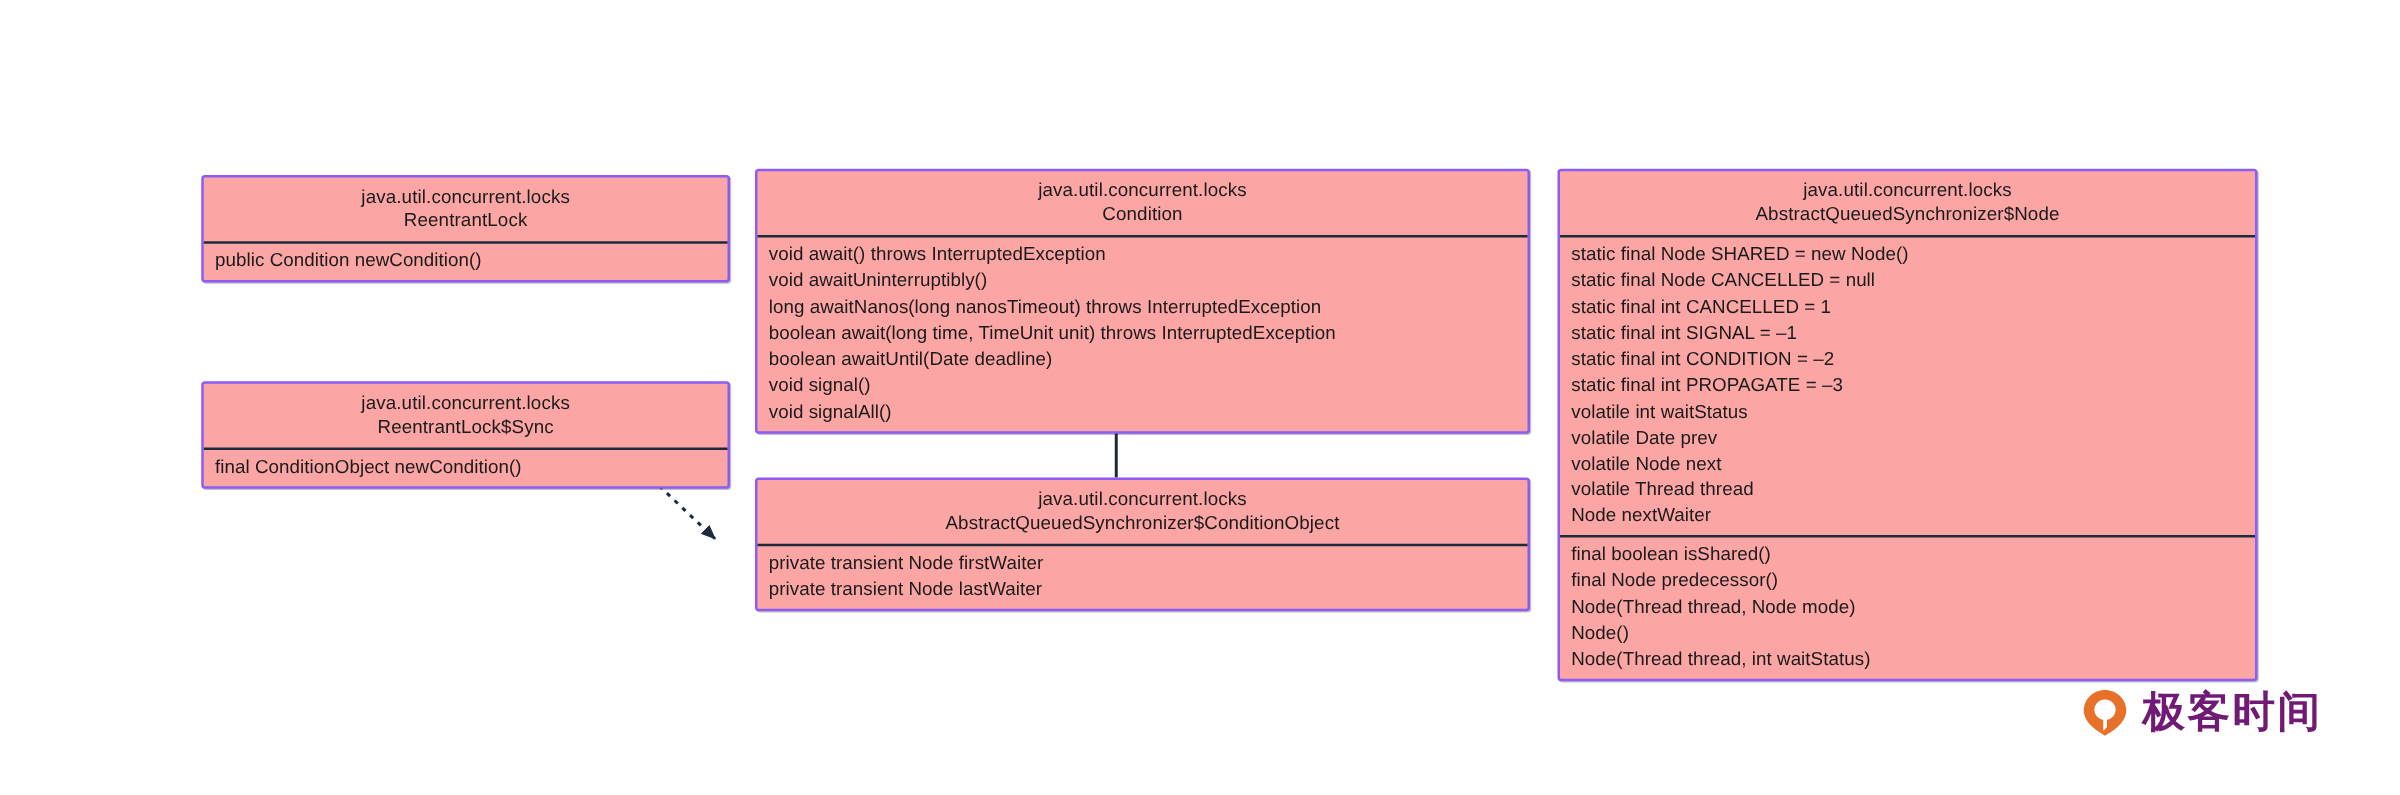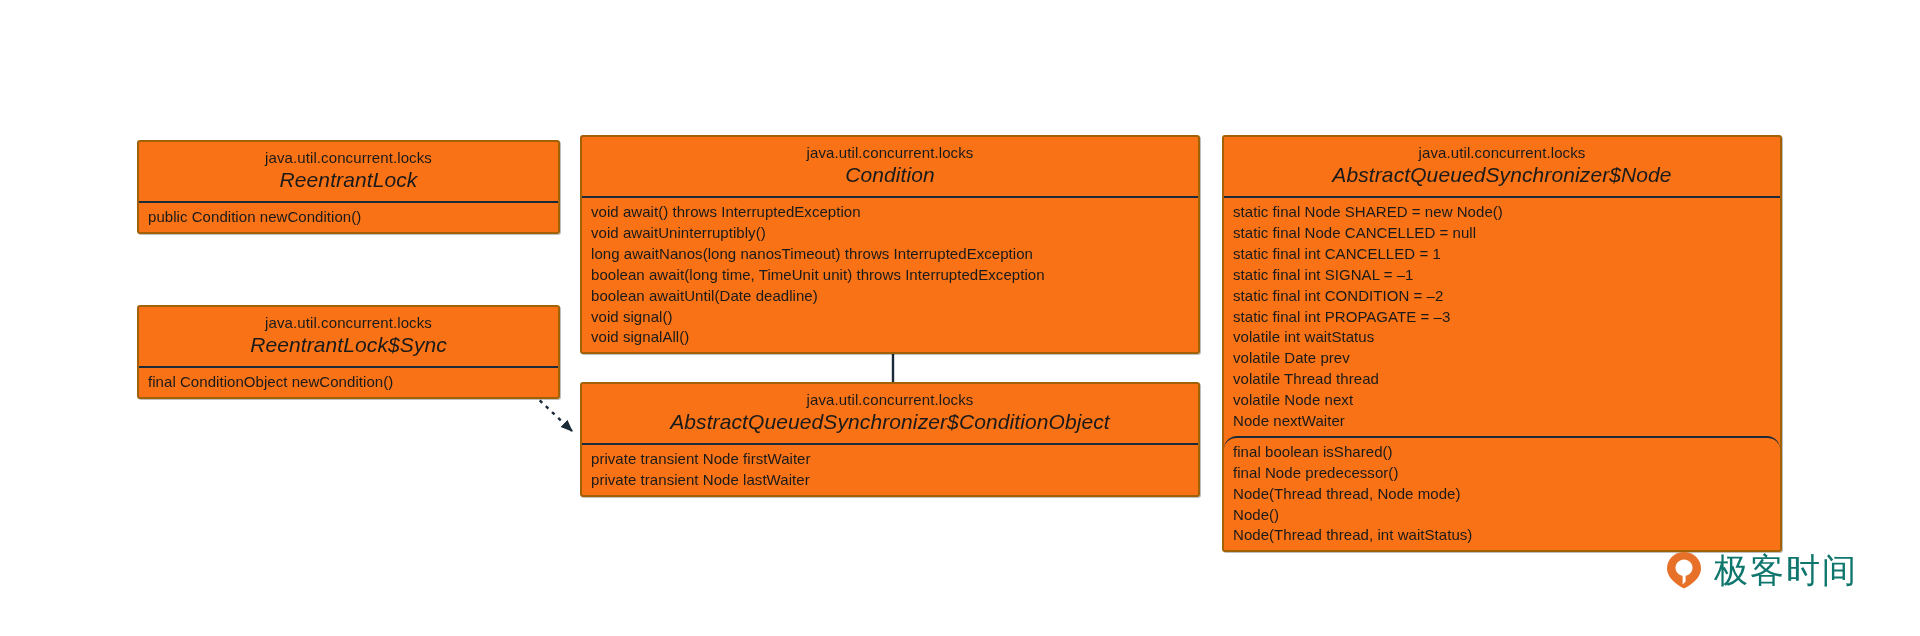--- a/index.html
+++ b/index.html
@@ -13,48 +13,47 @@
     position: relative;
     overflow: hidden;
     font-family: "Liberation Sans", sans-serif;
     color: #1a1a1a;
   }
 
   
   .uml-box {
     position: absolute;
     box-sizing: border-box;
-    background: #f97316;
-    border: 2px solid #a16207;
+    background: #fca5a5;
+    border: 2px solid #8b5cf6;
     border-radius: 3px;
     box-shadow: 1px 1px 0 rgba(0,0,0,0.25);
+    margin-left: 24px;
   }
   .uml-header {
     box-sizing: border-box;
     text-align: center;
     padding: 6px 8px 7px 8px;
     border-bottom: 2px solid #1c2b3a;
     line-height: 1.28;
   }
   .uml-pkg {
     font-size: 15px;
     letter-spacing: 0.1px;
   }
   .uml-cls {
-    font-size: 21px;
+    font-size: 15px;
     letter-spacing: 0.1px;
-    font-style: italic;
   }
   .uml-compartment {
     box-sizing: border-box;
     padding: 4px 16px 4px 0;
   }
   .uml-compartment + .uml-compartment {
     border-top: 2px solid #1c2b3a;
-    border-radius: 13px;
   }
   .uml-member {
     font-size: 15px;
     line-height: 1.26;
     padding: 1px 8px 1px 9px;
     white-space: nowrap;
     letter-spacing: 0.05px;
   }
 
   
@@ -74,22 +73,22 @@
     align-items: center;
     gap: 10px;
   }
   .logo-mark {
     width: 40px;
     height: 40px;
     position: relative;
   }
   .logo-text {
     font-size: 34px;
-    font-weight: normal;
-    color: #0f766e;
+    font-weight: bold;
+    color: #701a75;
     letter-spacing: 2px;
     line-height: 1;
   }
 </style>
 </head>
 <body>
 
 <svg class="connector-layer" viewBox="0 0 1920 636" width="1920" height="636">
   <defs>
     <marker id="arrow-triangle" markerWidth="14" markerHeight="14" refX="11" refY="5" orient="auto" markerUnits="userSpaceOnUse">
@@ -165,22 +164,22 @@
   </div>
   <div class="uml-compartment">
     <div class="uml-member">static final Node SHARED = new Node()</div>
     <div class="uml-member">static final Node CANCELLED = null</div>
     <div class="uml-member">static final int CANCELLED =  1</div>
     <div class="uml-member">static final int SIGNAL    = –1</div>
     <div class="uml-member">static final int CONDITION = –2</div>
     <div class="uml-member">static final int PROPAGATE = –3</div>
     <div class="uml-member">volatile int waitStatus</div>
     <div class="uml-member">volatile Date prev</div>
+    <div class="uml-member">volatile Node next</div>
     <div class="uml-member">volatile Thread thread</div>
-    <div class="uml-member">volatile Node next</div>
     <div class="uml-member">Node nextWaiter</div>
   </div>
   <div class="uml-compartment">
     <div class="uml-member">final boolean isShared()</div>
     <div class="uml-member">final Node predecessor()</div>
     <div class="uml-member">Node(Thread thread, Node mode)</div>
     <div class="uml-member">Node()</div>
     <div class="uml-member">Node(Thread thread, int waitStatus)</div>
   </div>
 </div>

